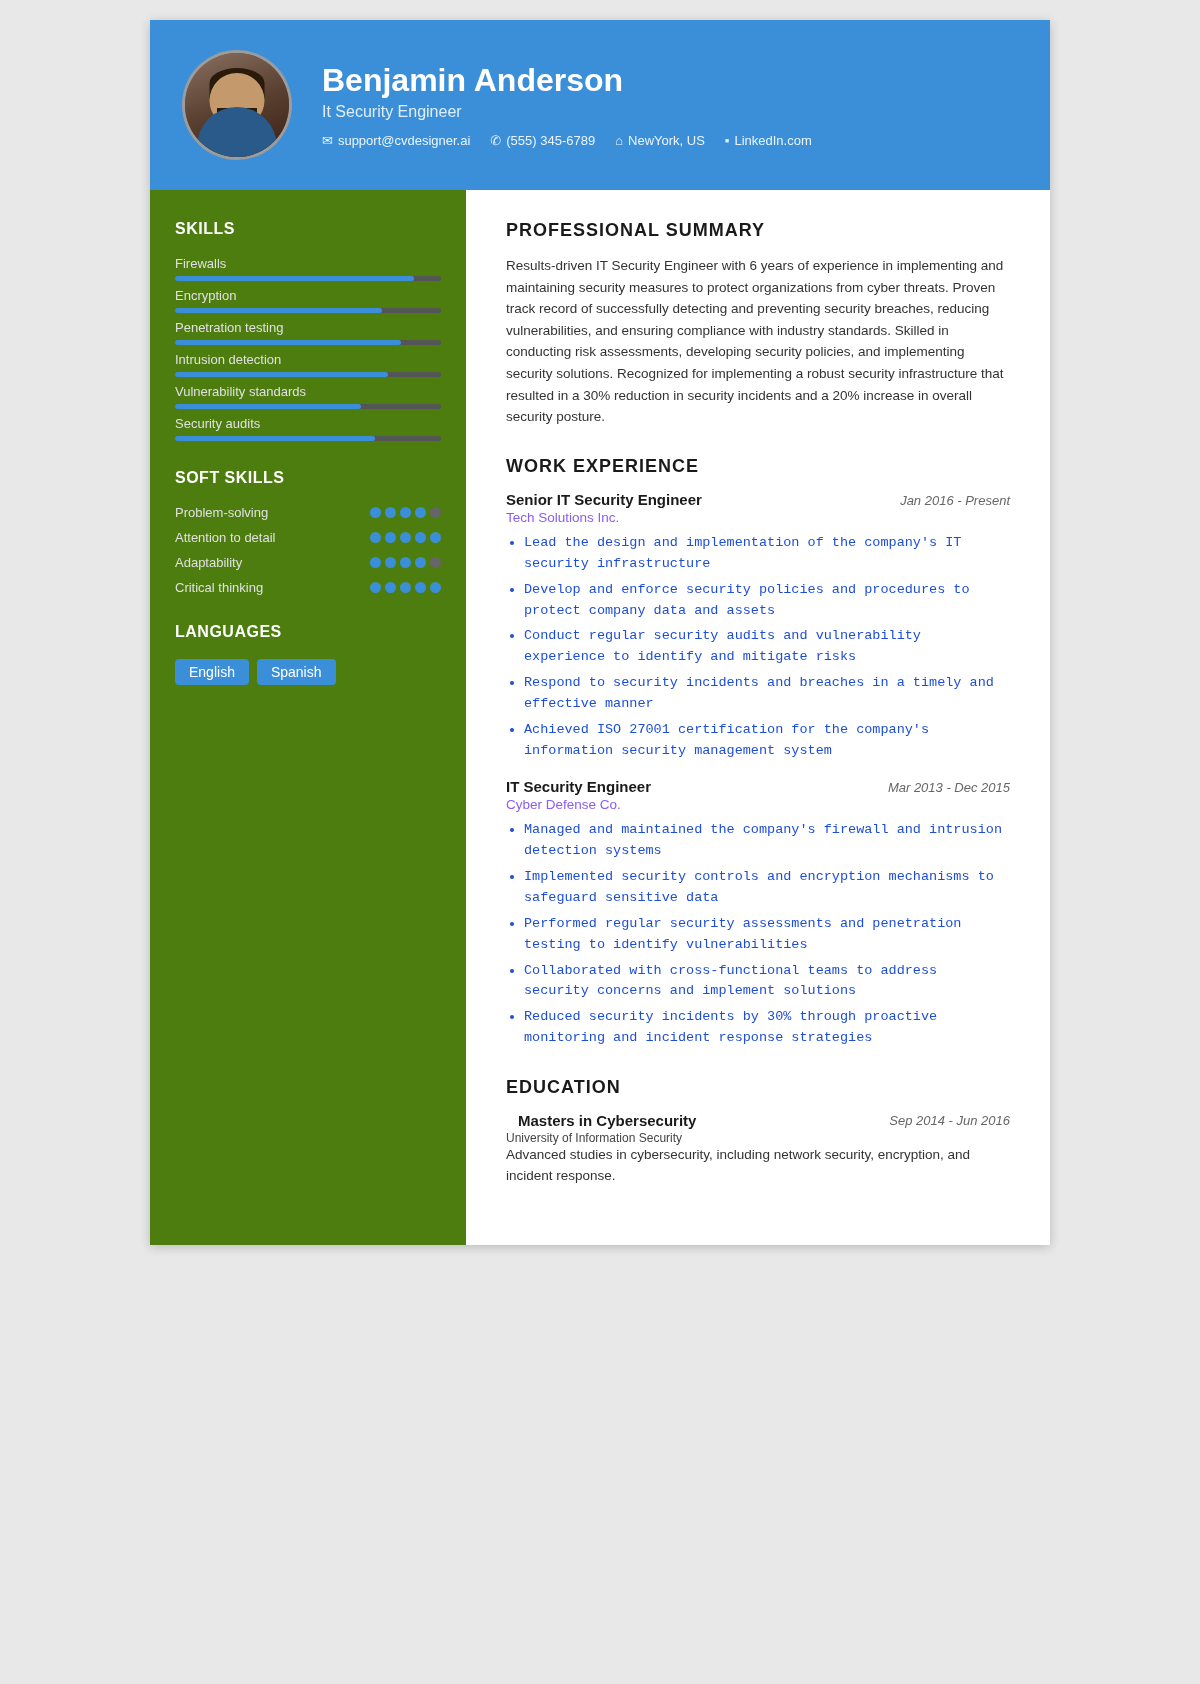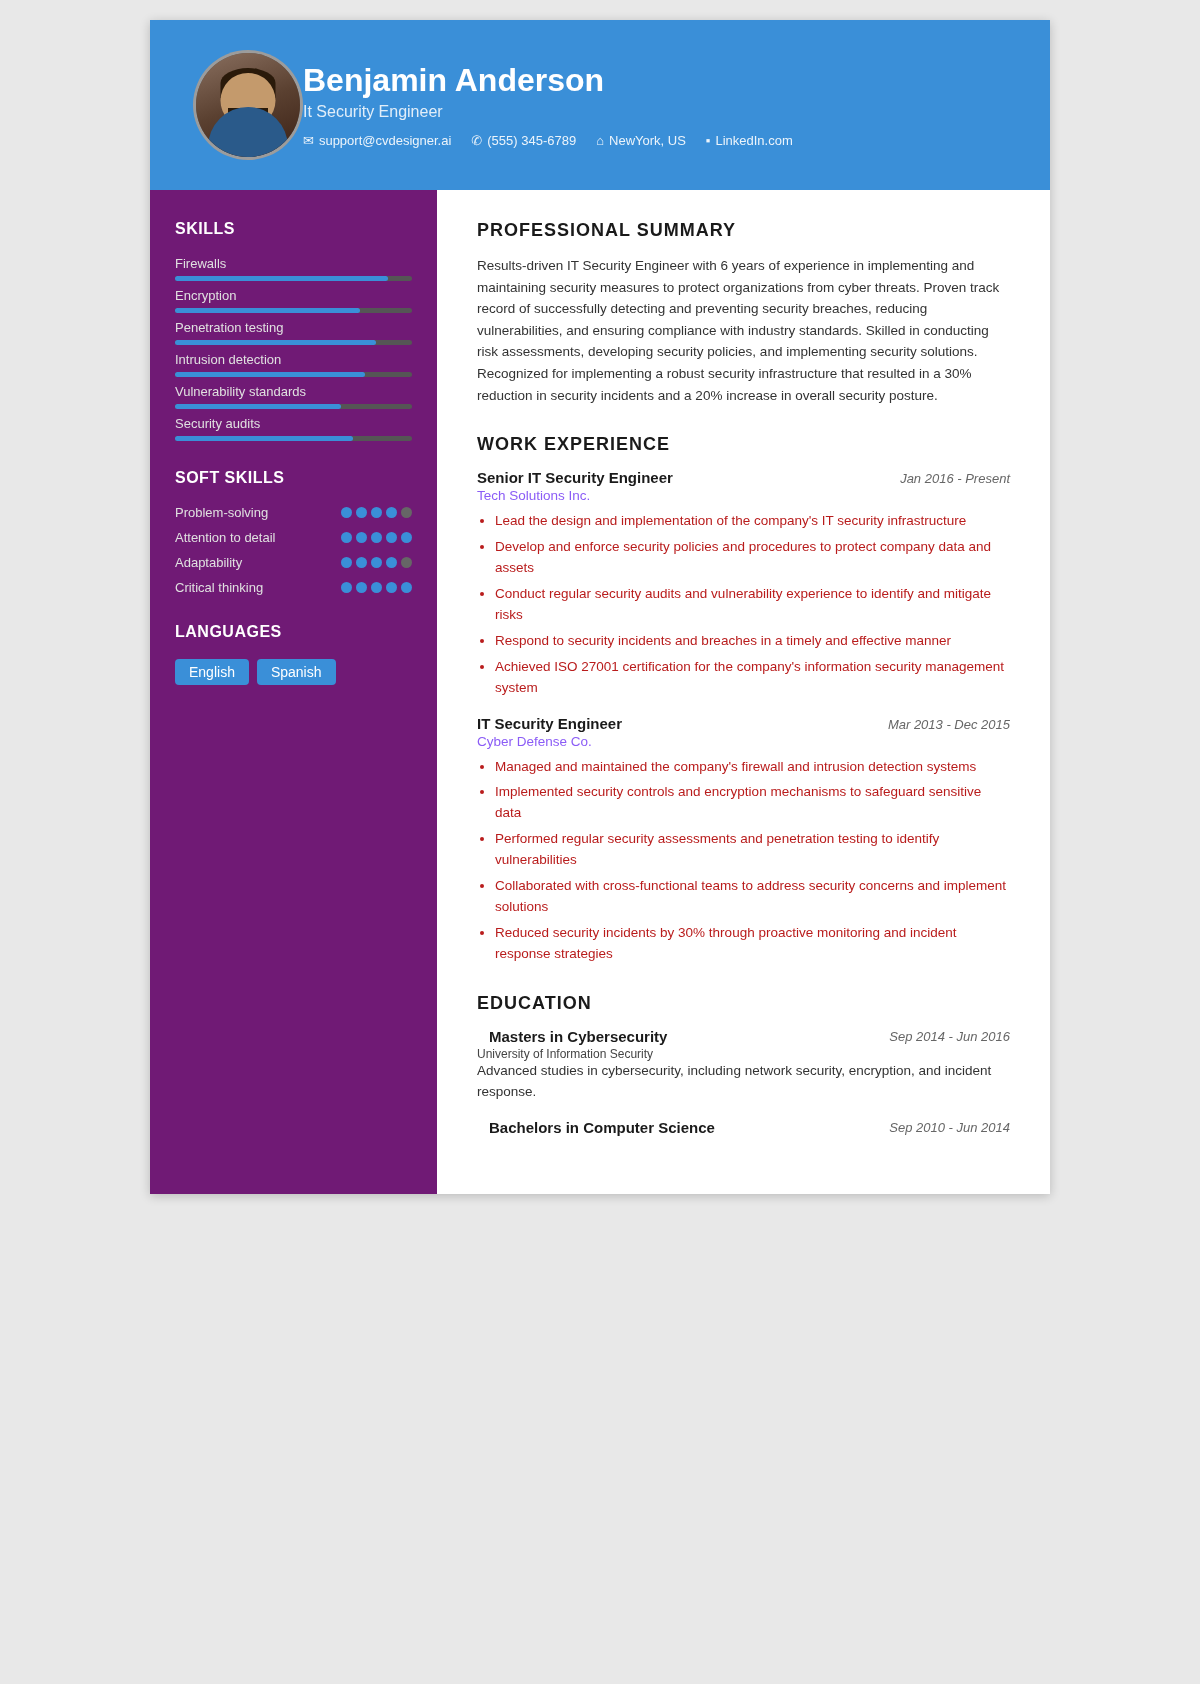--- a/index.html
+++ b/index.html
@@ -13,21 +13,22 @@
     .resume {
       width: 900px;
       background: #fff;
       box-shadow: 0 2px 10px rgba(0,0,0,0.2);
     }
     
     .header {
       background: #3a8fd8;
       display: flex;
       align-items: center;
-      padding: 30px 43px;
+      padding: 30px 32px;
+      gap: 30px;
     }
     .avatar {
       width: 110px;
       height: 110px;
       border-radius: 50%;
       overflow: hidden;
       border: 3px solid rgba(255,255,255,0.4);
       flex-shrink: 0;
       background: #5a5a5a;
       display: flex;
@@ -105,22 +106,22 @@
       align-items: center;
       gap: 5px;
     }
     .contact-icon { font-size: 13px; }
     
     .body {
       display: flex;
     }
     
     .sidebar {
-      width: 287px;
-      background: #701a75;
+      width: 316px;
+      background: #4d7c0f;
       padding: 30px 25px;
       flex-shrink: 0;
     }
     .sidebar-section-title {
       color: #fff;
       font-size: 16px;
       font-weight: 700;
       margin-bottom: 18px;
       letter-spacing: 0.5px;
     }
@@ -218,23 +219,24 @@
       color: #8b5cf6;
       margin-bottom: 8px;
     }
     .job-bullets {
       list-style: disc;
       padding-left: 18px;
       margin-bottom: 16px;
     }
     .job-bullets li {
       font-size: 13.5px;
-      color: #b91c1c;
+      color: #1d4ed8;
       line-height: 1.55;
       margin-bottom: 5px;
+      font-family: Liberation Mono, monospace;
     }
     .edu-header {
       display: flex;
       justify-content: space-between;
       align-items: center;
       margin-bottom: 2px;
       margin-left: 12px;
     }
     .edu-degree {
       font-size: 15px;
@@ -441,24 +443,17 @@
         <div class="section-title">EDUCATION</div>
         <div id="education-list">
             <div>
     <div class="edu-header">
       <div class="edu-degree">Masters in Cybersecurity</div>
       <div class="edu-dates">Sep 2014 - Jun 2016</div>
     </div>
     <div class="edu-school">University of Information Security</div>
     <div class="edu-desc">Advanced studies in cybersecurity, including network security, encryption, and incident response.</div>
   </div>
-            <div>
-    <div class="edu-header">
-      <div class="edu-degree">Bachelors in Computer Science</div>
-      <div class="edu-dates">Sep 2010 - Jun 2014</div>
-    </div>
-
-  </div>
           </div>
       </div>
     </div>
   </div>
 </div>
 
 </body></html>

